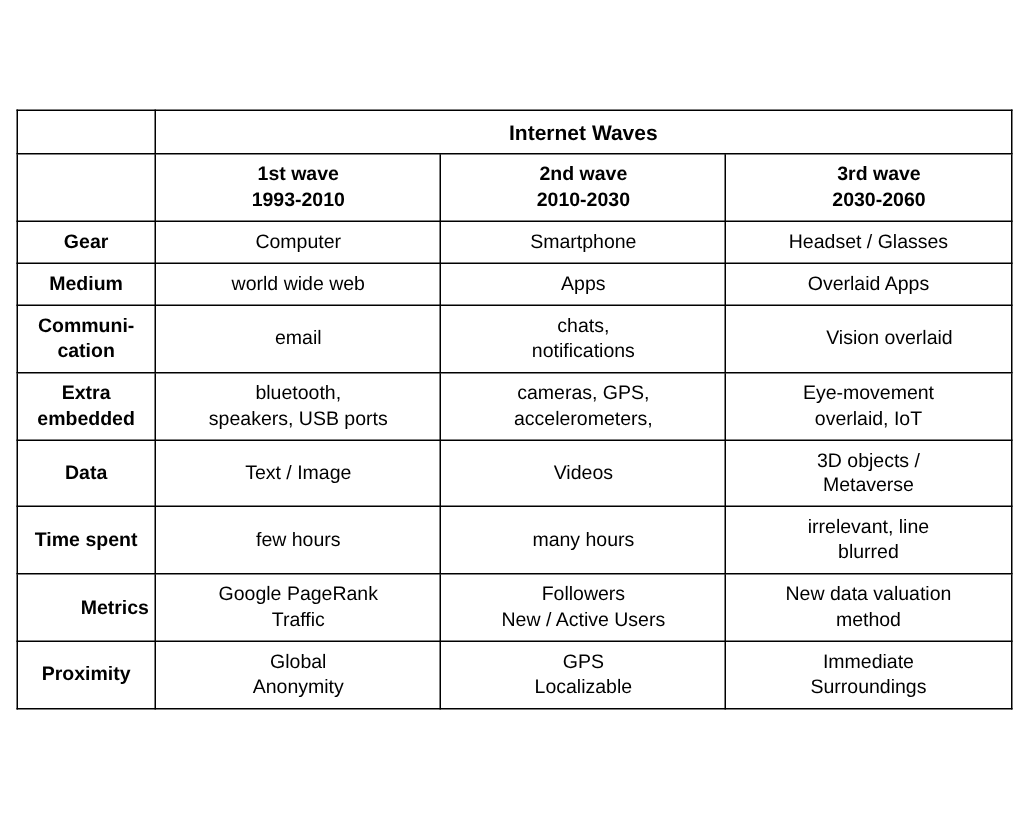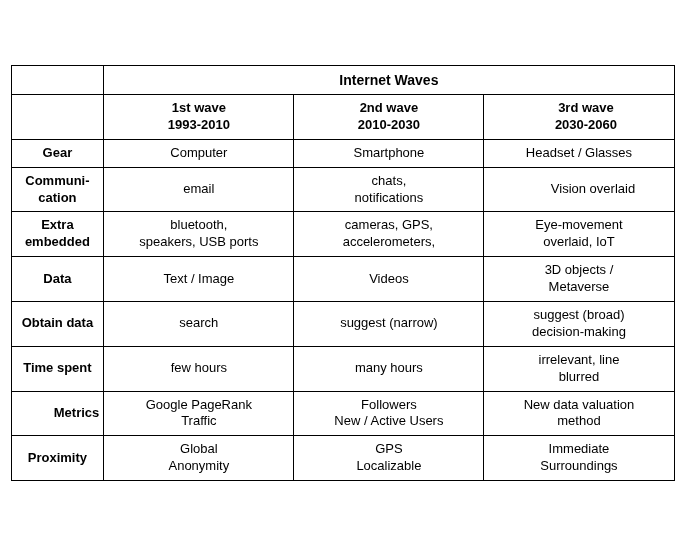--- a/index.html
+++ b/index.html
@@ -61,20 +61,26 @@
       </tr>
     </thead>
     <tbody id="table-body">
     <tr>
           <th style="white-space: pre-line;">Gear</th>
           <td style="white-space: pre-line;">Computer</td>
           <td style="white-space: pre-line;">Smartphone</td>
           <td style="white-space: pre-line;">Headset / Glasses</td>
         </tr>
         <tr>
+          <th style="white-space: pre-line;">Medium</th>
+          <td style="white-space: pre-line;">world wide web</td>
+          <td style="white-space: pre-line;">Apps</td>
+          <td style="white-space: pre-line;">Overlaid Apps</td>
+        </tr>
+        <tr>
           <th style="white-space: pre-line;">Communi-
 cation</th>
           <td style="white-space: pre-line;">email</td>
           <td style="white-space: pre-line;">chats,
 notifications</td>
           <td style="white-space: pre-line; padding-left: 32px;">Vision overlaid</td>
         </tr>
         <tr>
           <th style="white-space: pre-line;">Extra
 embedded</th>
@@ -84,27 +90,20 @@
 accelerometers,</td>
           <td style="white-space: pre-line;">Eye-movement
 overlaid, IoT</td>
         </tr>
         <tr>
           <th style="white-space: pre-line;">Data</th>
           <td style="white-space: pre-line;">Text / Image</td>
           <td style="white-space: pre-line;">Videos</td>
           <td style="white-space: pre-line;">3D objects /
 Metaverse</td>
-        </tr>
-        <tr>
-          <th style="white-space: pre-line;">Obtain data</th>
-          <td style="white-space: pre-line;">search</td>
-          <td style="white-space: pre-line;">suggest (narrow)</td>
-          <td style="white-space: pre-line;">suggest (broad)
-decision-making</td>
         </tr>
         <tr>
           <th style="white-space: pre-line; margin-top: 37px;">Time spent</th>
           <td style="white-space: pre-line;">few hours</td>
           <td style="white-space: pre-line;">many hours</td>
           <td style="white-space: pre-line;">irrelevant, line
 blurred</td>
         </tr>
         <tr>
           <th style="white-space: pre-line; text-align: right;">Metrics</th>

